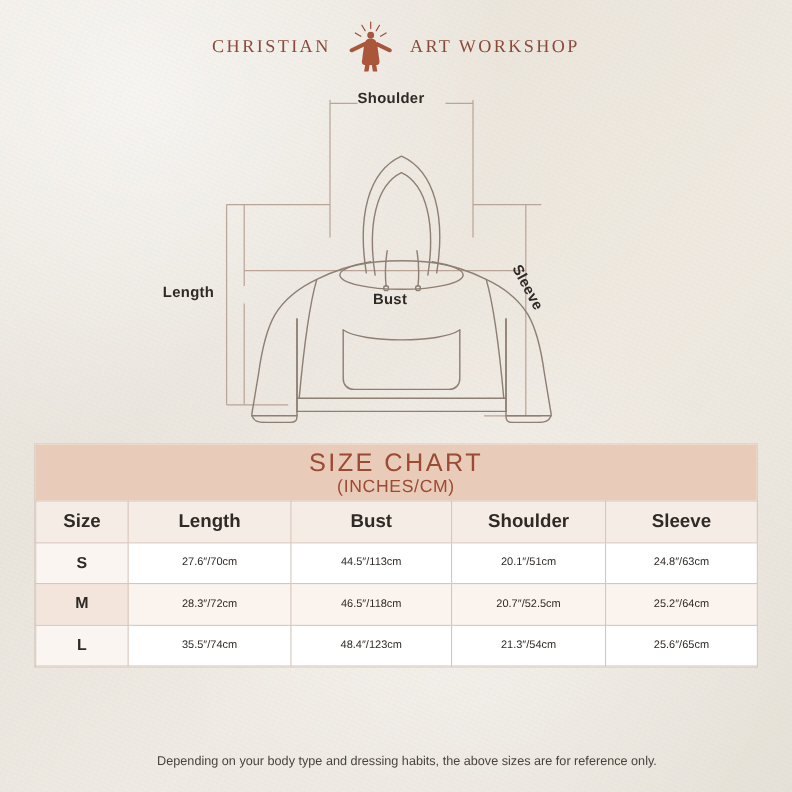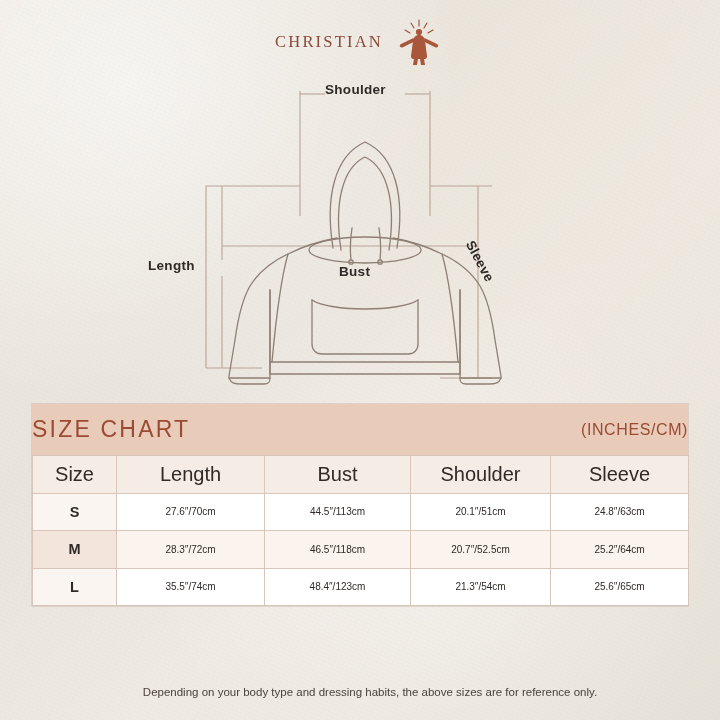--- a/index.html
+++ b/index.html
@@ -86,22 +86,23 @@
     top: 404px;
     width: 656px;
     background: #ffffff;
     box-shadow: 0 0 0 1px rgba(190,170,158,0.35);
   }
   .chart-title {
     height: 51px;
     background: #e9cbb9;
     display: flex;
     align-items: center;
-    justify-content: space-between;
+    justify-content: center;
     color: #9b4a33;
+    flex-direction: column;
   }
   .chart-title .t-main {
     font-size: 23px;
     letter-spacing: 2.2px;
     font-family: "Liberation Sans", sans-serif;
   }
   .chart-title .t-sub {
     font-size: 16px;
     letter-spacing: 0.6px;
   }
@@ -113,22 +114,22 @@
   table.size-table th,
   table.size-table td {
     border: 1px solid #d8c6bb;
     height: 36.5px;
     padding: 0;
     text-align: center;
     color: #2f2a26;
   }
   table.size-table th {
     background: #f6ece6;
-    font-size: 20px;
-    font-weight: normal;
+    font-size: 17px;
+    font-weight: bold;
   }
   table.size-table th:first-child { background: #f6ece6; }
   table.size-table td {
     font-size: 10px;
     background: #ffffff;
   }
   table.size-table tbody tr:nth-child(even) td { background: #faf3ee; }
   table.size-table tbody tr:nth-child(even) td.size-cell { background: #f3e5dc; }
   table.size-table td.size-cell {
     font-size: 14.5px;
@@ -171,20 +172,21 @@
         <g fill="#a9563b">
           <circle cx="26" cy="16" r="3.1"></circle>
           <path d="M26 19 C22.5 19 20.5 21.5 20 25 L18 40 C17.8 42 19 43 20 43 L32 43 C33 43 34.2 42 34 40 L32 25 C31.5 21.5 29.5 19 26 19 Z"></path>
           <path d="M20.5 22 L8 28 C6.6 28.7 6.4 30.2 7.4 31.1 C8.1 31.7 9 31.7 9.8 31.2 L21.5 25.5 Z"></path>
           <path d="M31.5 22 L44 28 C45.4 28.7 45.6 30.2 44.6 31.1 C43.9 31.7 43 31.7 42.2 31.2 L30.5 25.5 Z"></path>
           <path d="M21 43 L20 49 L24 49 L25 43 Z"></path>
           <path d="M31 43 L32 49 L28 49 L27 43 Z"></path>
         </g>
       </svg>
     </span>
+    <span class="brand-text">ART WORKSHOP</span>
   </div>
 
   <div class="illustration">
     <svg width="720" height="320" viewBox="0 0 720 320" xmlns="http://www.w3.org/2000/svg">
 
       <g stroke="#b9a497" stroke-width="1.1" fill="none">
 
         <line x1="300" y1="13" x2="300" y2="138"></line>
         <line x1="430" y1="13" x2="430" y2="138"></line>
         <line x1="300" y1="16" x2="325" y2="16"></line>

